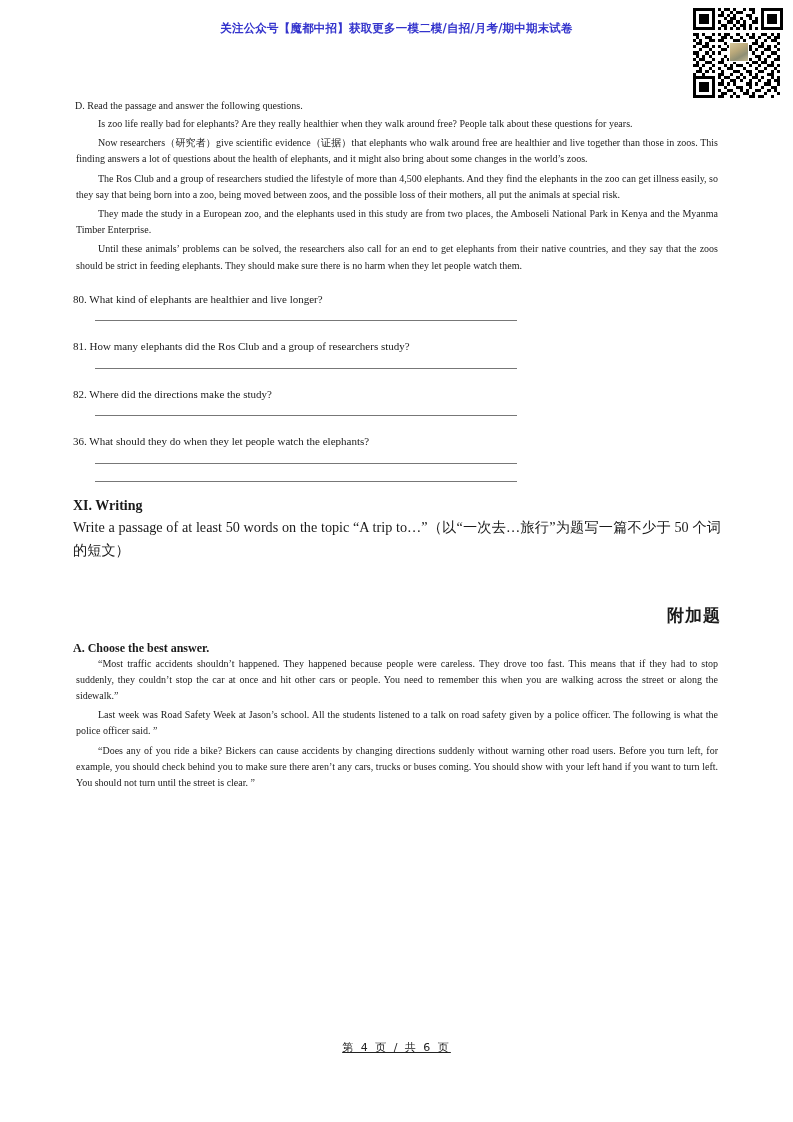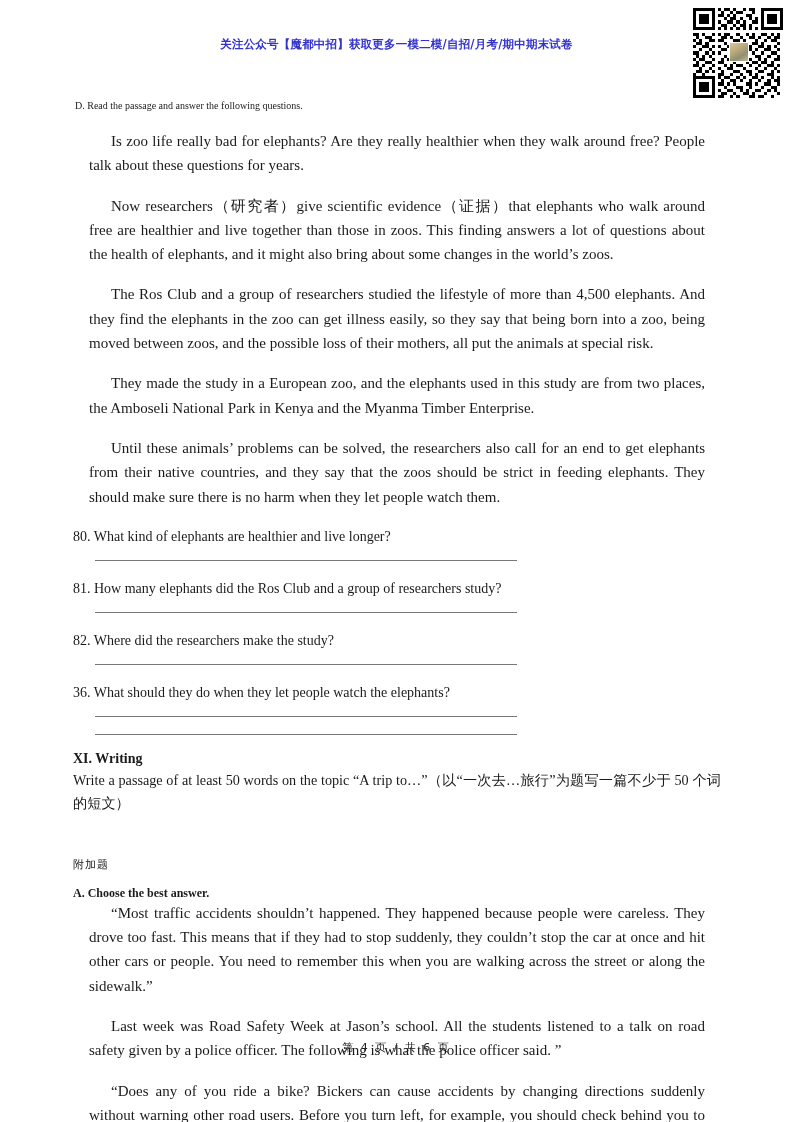--- a/index.html
+++ b/index.html
@@ -12,21 +12,21 @@
     height: 1122px;
     position: relative;
     font-family: "Liberation Serif", "DejaVu Serif", serif;
     color: #1a1a1a;
     overflow: hidden;
   }
 
   
   #promo-header {
     position: absolute;
-    top: 34px;
+    top: 18px;
     left: 0;
     width: 793px;
     text-align: center;
     pointer-events: none;
   }
   #promo-text {
     font-family: "DejaVu Sans", "Liberation Sans", sans-serif;
     font-size: 11.5px;
     font-weight: bold;
     color: #3333cc;
@@ -62,32 +62,32 @@
     width: 648px;
   }
 
   .sec-head {
     font-size: 10px;
     font-weight: normal;
     margin: 0 0 2px 2px;
     line-height: 1.5;
   }
   p.para {
-    font-size: 15px;
+    font-size: 10px;
     line-height: 1.62;
-    margin: 16px;
+    margin: 3px;
     text-align: justify;
     text-justify: inter-word;
     text-indent: 22px;
   }
 
   
   .qa-block { margin-top: 17px; }
   .q-text {
-    font-size: 14px;
+    font-size: 11px;
     line-height: 1.5;
     margin: 0;
   }
   .ans-line {
     margin: 13px 0 0 22px;
     width: 422px;
     height: 0;
     border-bottom: 1px solid #777777;
   }
 
@@ -101,44 +101,45 @@
   #writing-body {
     font-size: 14.2px;
     line-height: 1.62;
     margin: 0;
     text-align: justify;
   }
 
   
   #extra-title {
     margin-top: 42px;
-    text-align: left;
+    text-align: right;
     font-family: "DejaVu Sans", "Liberation Sans", sans-serif;
-    font-size: 11px;
-    font-weight: normal;
+    font-size: 17px;
+    font-weight: bold;
     letter-spacing: 1px;
   }
   #extra-head {
     margin-top: 14px;
     font-size: 12px;
     font-weight: bold;
   }
   #extra-paras p { margin-top: 0; }
 
   
   #page-footer {
     position: absolute;
     left: 0;
     top: 1040px;
     width: 793px;
     text-align: center;
     font-family: "DejaVu Sans", "Liberation Sans", sans-serif;
     font-size: 11px;
     color: #222222;
     letter-spacing: 2px;
+    text-decoration: underline;
   }
 </style>
 </head>
 <body>
 
 <div id="promo-header">
   <span id="promo-text">关注公众号【魔都中招】获取更多一模二模/自招/月考/期中期末试卷</span>
 </div>
 
 <div id="qr-block">
@@ -394,21 +395,21 @@
     <p class="q-text"><span>80.</span> <span>What kind of elephants are healthier and live longer?</span></p>
     <div class="ans-line"></div>
   </div>
 
   <div class="qa-block">
     <p class="q-text"><span>81.</span> <span>How many elephants did the Ros Club and a group of researchers study?</span></p>
     <div class="ans-line"></div>
   </div>
 
   <div class="qa-block">
-    <p class="q-text"><span>82.</span> <span>Where did the researchers make the study?</span></p>
+    <p class="q-text"><span>82.</span> <span>Where did the directions make the study?</span></p>
     <div class="ans-line"></div>
   </div>
 
   <div class="qa-block">
     <p class="q-text"><span>36.</span> <span>What should they do when they let people watch the elephants?</span></p>
     <div class="ans-line"></div>
   </div>
 
   <div class="qa-block">
     <div class="ans-line"></div>

